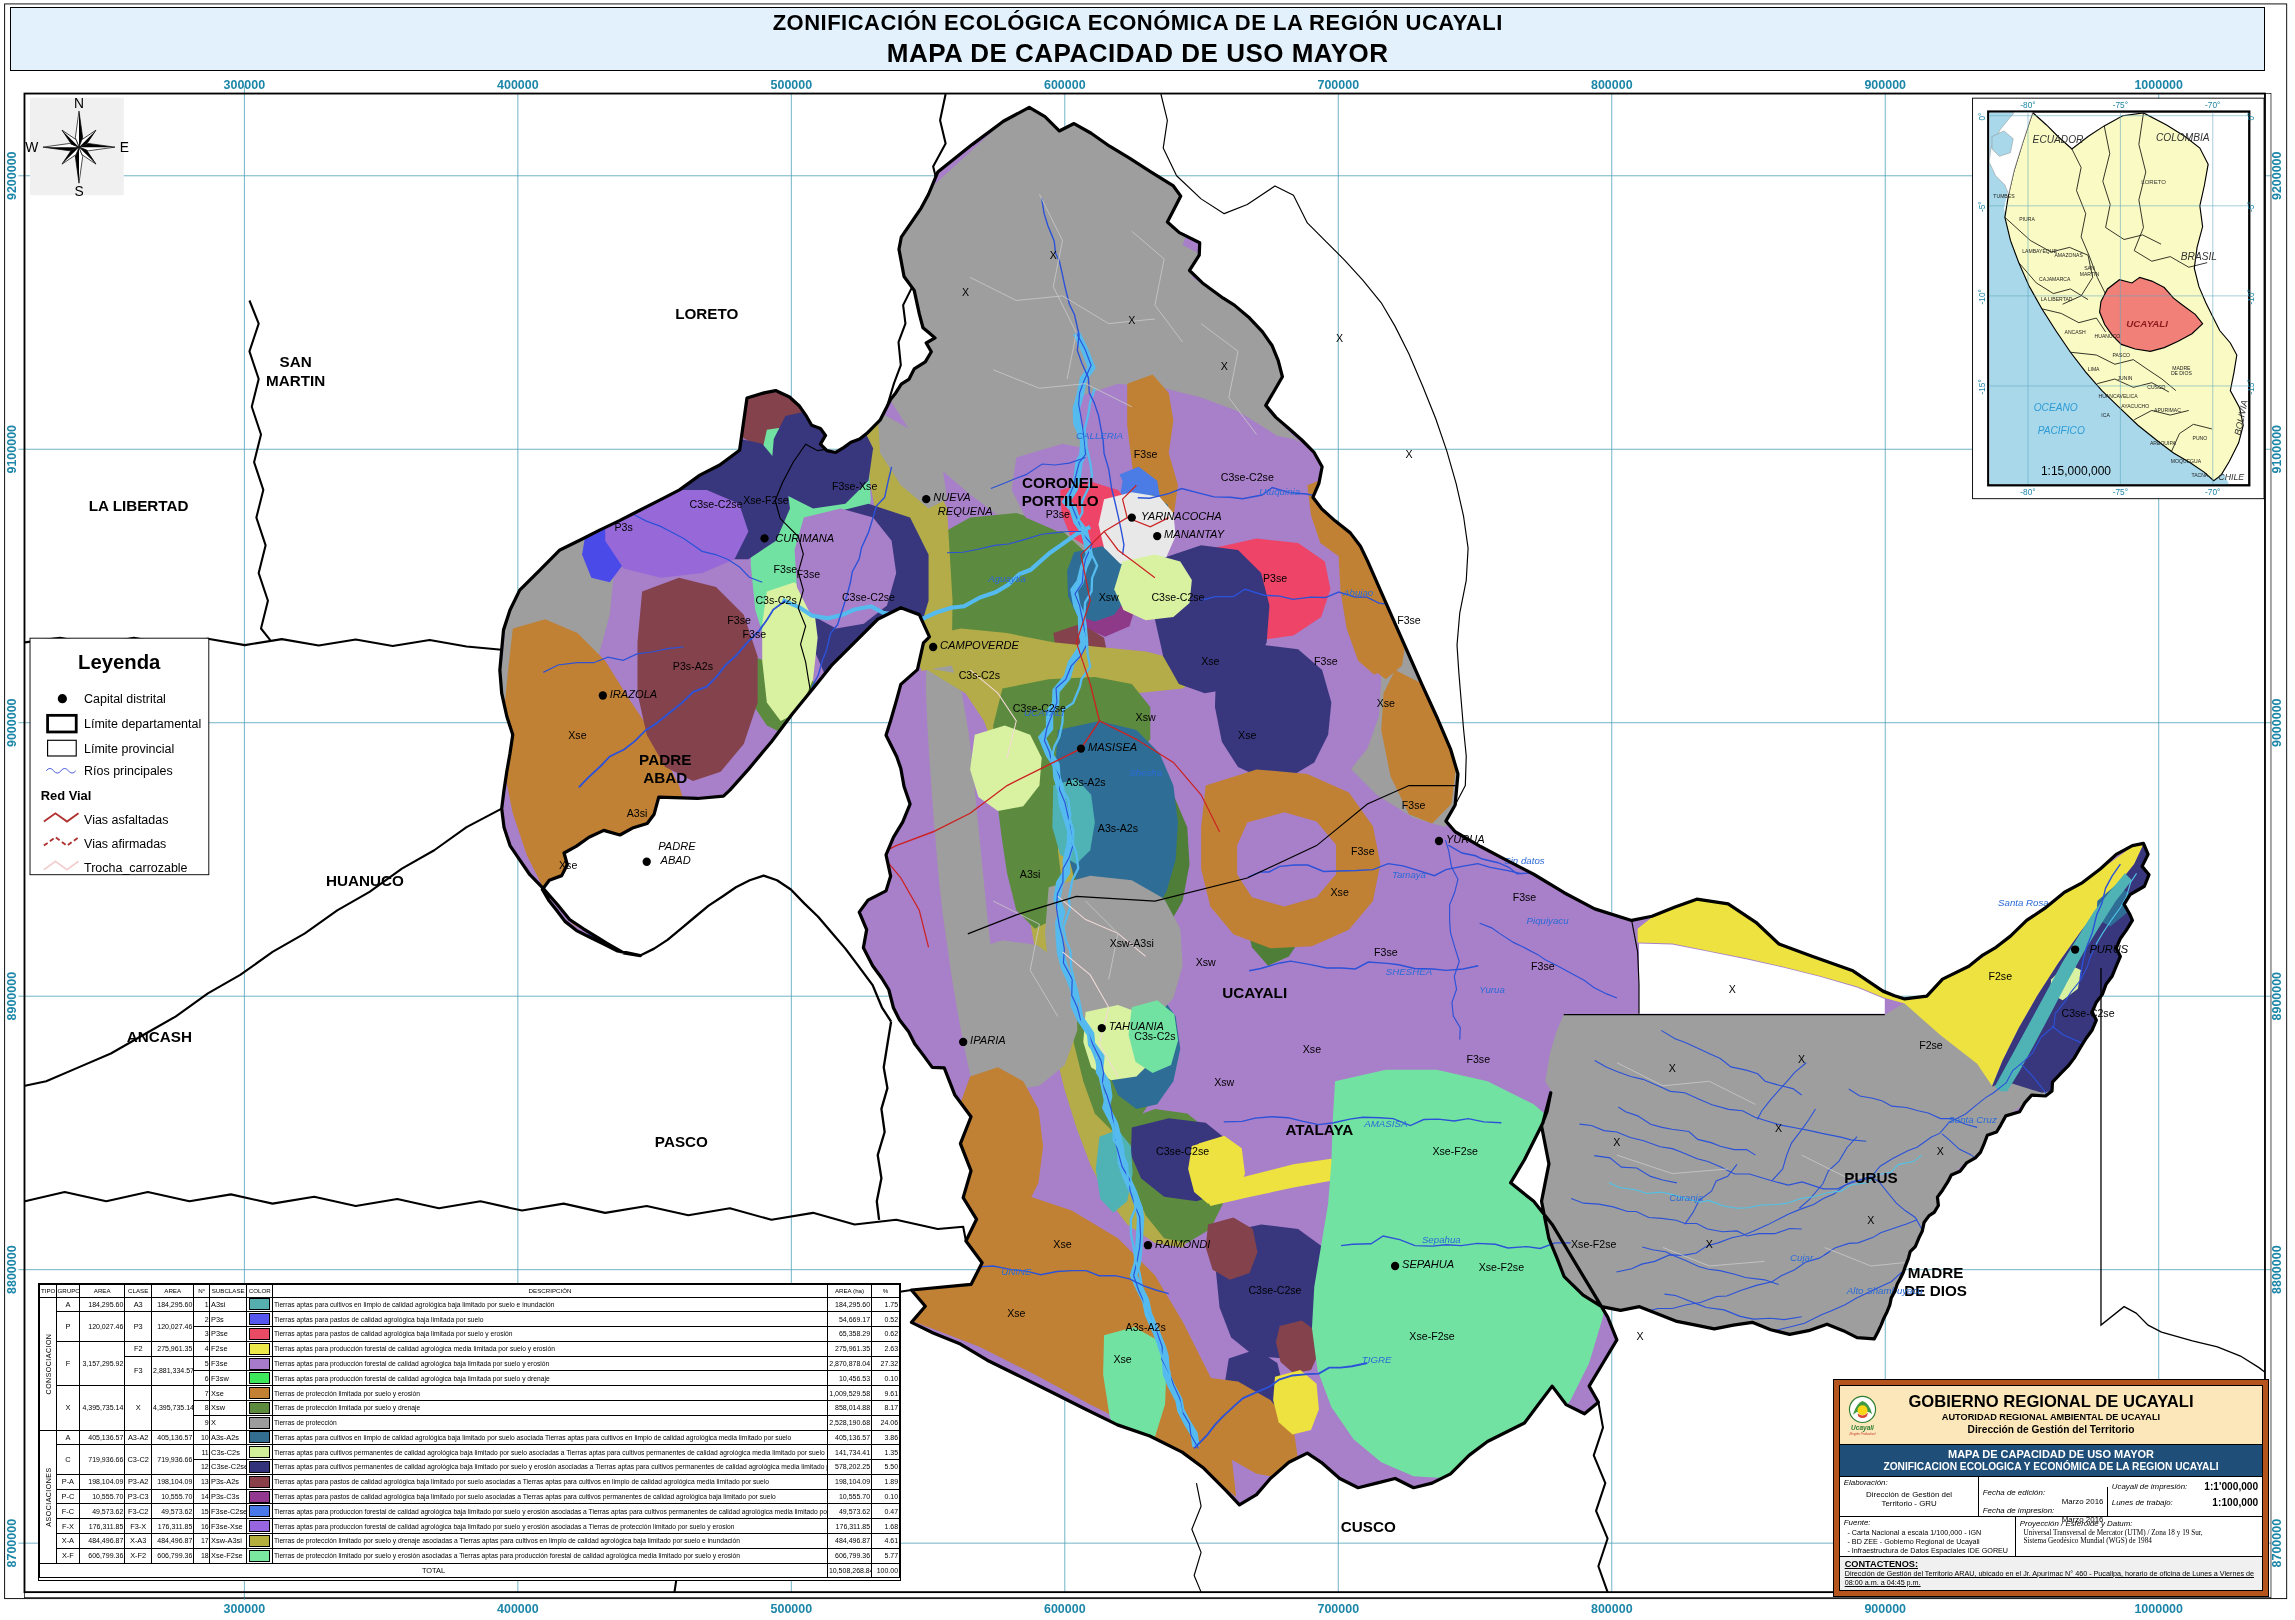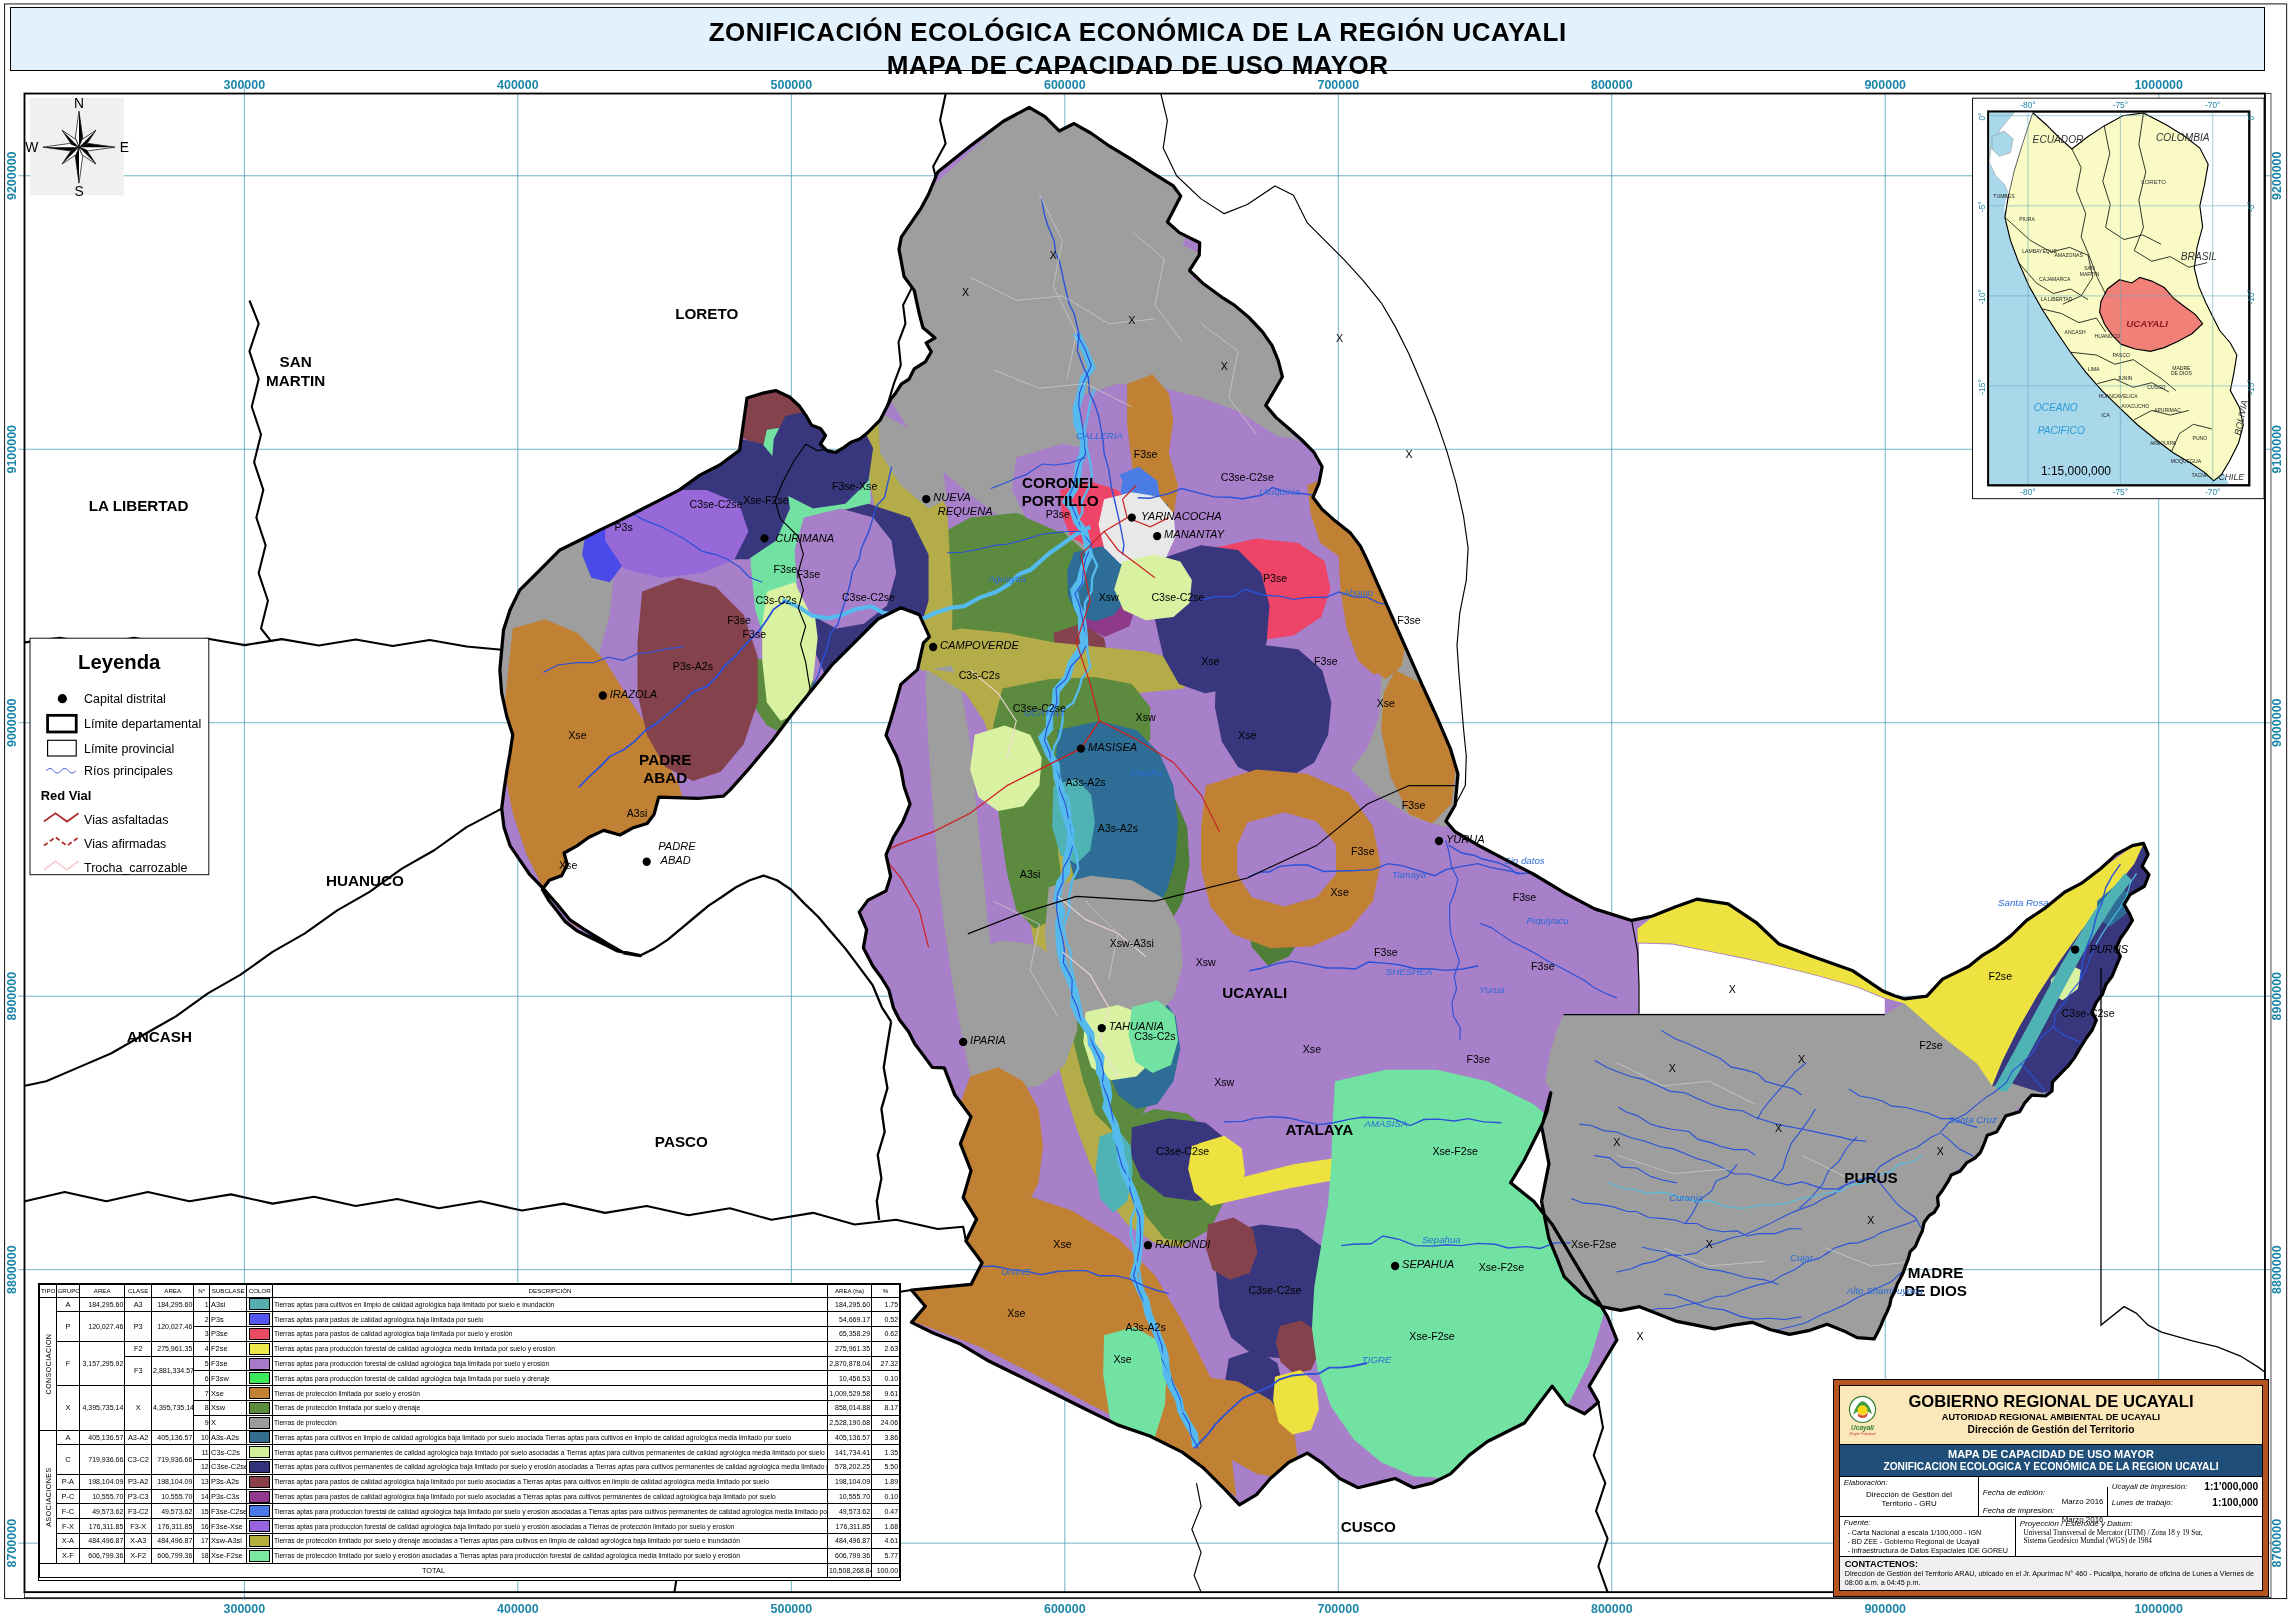--- a/index.html
+++ b/index.html
@@ -1,19 +1,19 @@
 <!DOCTYPE html>
 <html style="font-size:7.4px"><head>
 <meta charset="utf-8">
 <style>
 * { margin:0; padding:0; box-sizing:border-box; }
 body { font-family:"Liberation Sans", sans-serif; background:#fff; }
 #page { position:relative; width:2295px; height:1621px; background:#fff; overflow:hidden; }
 #banner { position:absolute; left:10.2px; top:7.4px; width:2255px; height:64px; background:#E3F1FC; border:1.4px solid #000; text-align:center; }
-#banner .t1 { font-size:26px; font-weight:bold; margin-top:9px; letter-spacing:0.5px; }
+#banner .t1 { font-size:22px; font-weight:bold; margin-top:2px; letter-spacing:0.5px; }
 #banner .t2 { font-size:26px; font-weight:bold; margin-top:1.8px; letter-spacing:0.5px; }
 svg text { font-family:"Liberation Sans", sans-serif; }
 .coord { fill:#1C86A8; font-size:27px; font-weight:bold; }
 .dept { font-size:33px; font-weight:bold; fill:#000; }
 .zl { font-size:23px; fill:#000; }
 .town { font-size:24px; font-style:italic; fill:#000; }
 .riv { font-size:21px; font-style:italic; fill:#2B6BD8; }
 #tablebox { position:absolute; left:38px; top:1283px; width:863px; height:298px; background:#fff; border:1.4px solid #000; font-size:8.8px; }
 
 #tablebox table { border-collapse:collapse; width:100%; table-layout:fixed; }
@@ -38,21 +38,21 @@
 #infobox .blue { background:#1F4E79; color:#fff; text-align:center; font-weight:bold; border-bottom:0.9px solid #000; padding:2.8px 0 3.7px 0; }
 #infobox .blue .b1 { font-size:11px; }
 #infobox .blue .b2 { font-size:10.2px; margin-top:1.4px; }
 #infobox .r1 { display:flex; border-bottom:0.9px solid #000; height:40px; font-size:7.9px; }
 #infobox .r1 .c1 { width:139px; border-right:0.9px solid #000; padding:1.4px 3.7px; }
 #infobox .r1 .c2 { width:129px; border-right:0.9px solid #000; padding:1.4px 3.7px;margin-top:10px; }
 #infobox .r1 .c3 { flex:1; padding:1.8px 3.7px; }
 #infobox .r2 { display:flex; border-bottom:1.4px solid #000; height:40px; font-size:7.9px; }
 #infobox .r2 .c1 { width:176px; border-right:0.9px solid #000; padding:1.4px 3.7px; }
 #infobox .r2 .c2 { flex:1; padding:1.8px 3.7px; }
-#infobox .ct { background:#F0F0F0; flex:1; padding:1.8px 4.6px; }
+#infobox .ct { background:#F0F0F0; flex:1; padding:1.8px 4.6px;text-decoration:underline; }
 #infobox .it { font-style:italic; }
 #infobox .sm { font-size:7.2px; }
 #infobox .logo { position:absolute; left:5.5px; top:3.7px; width:33px; height:52px; }
 
 </style>
 </head>
 <body>
 <div id="page">
 <div id="banner">
   <div class="t1">ZONIFICACIÓN ECOLÓGICA ECONÓMICA DE LA REGIÓN UCAYALI</div>

